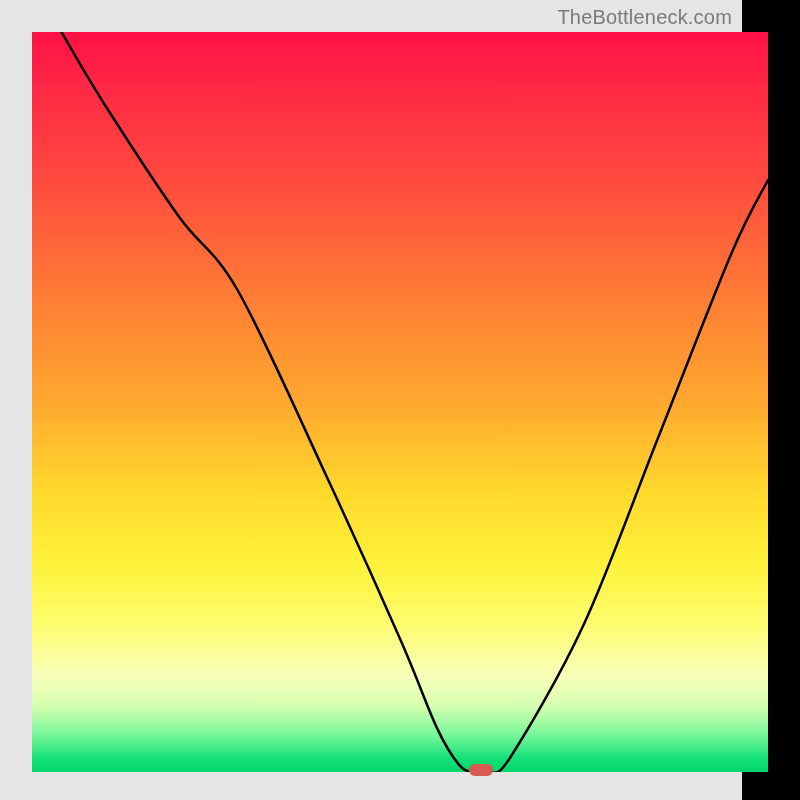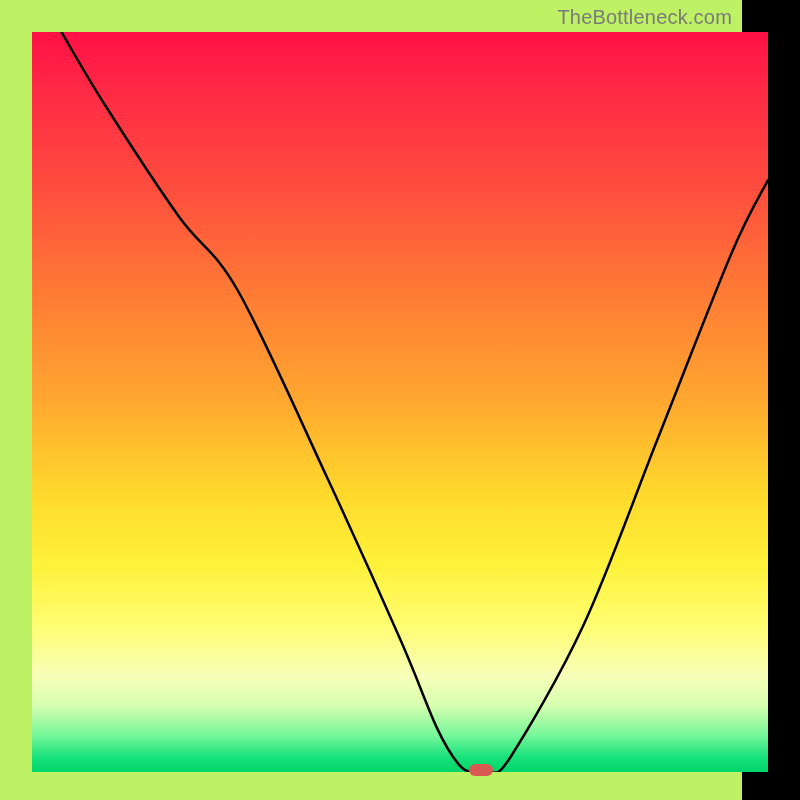--- a/index.html
+++ b/index.html
@@ -8,21 +8,21 @@
     width: 800px;
     height: 800px;
     background: #000;
     overflow: hidden;
     font-family: Arial, Helvetica, sans-serif;
   }
   .frame {
     position: relative;
     width: 742px;
     height: 800px;
-    background: #bef264;
+    background: #e5e5e5;
   }
   .plot-area {
     position: absolute;
     left: 32px;
     top: 32px;
     width: 736px;
     height: 740px;
     
     background: linear-gradient(to bottom,
       #ff1045 0%,

